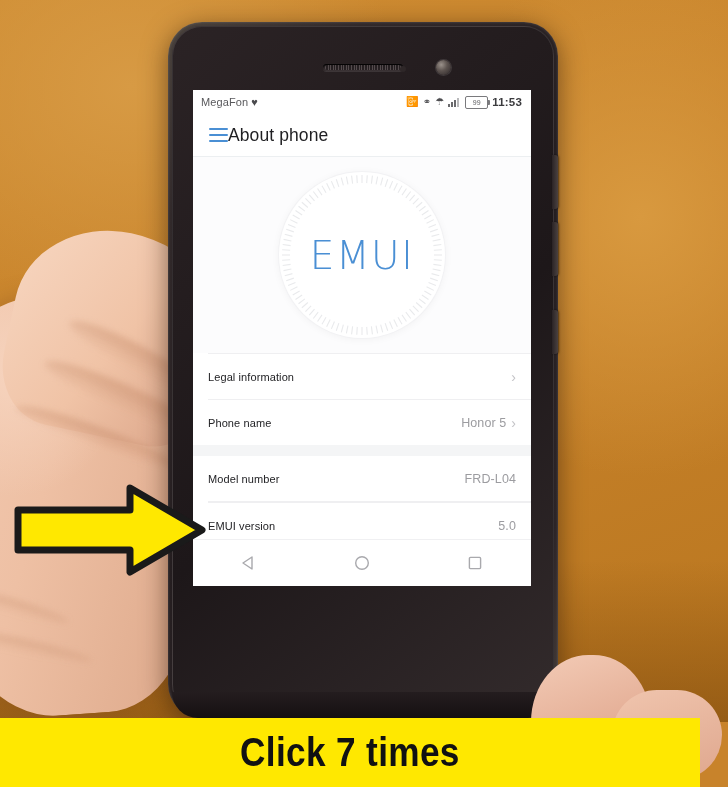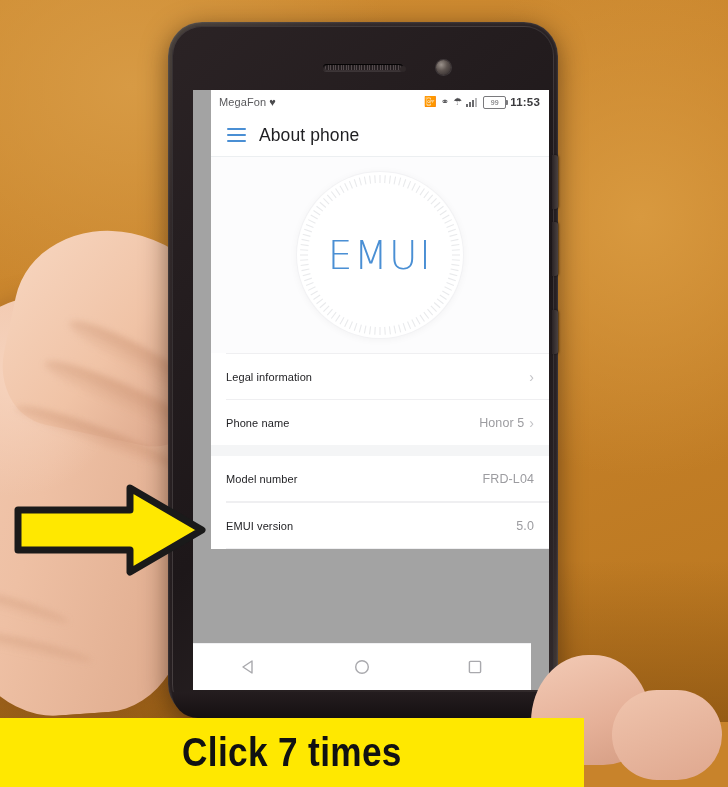--- a/index.html
+++ b/index.html
@@ -110,22 +110,22 @@
   .btn-vol2{top:222px;height:54px;}
   .btn-pwr{top:310px;height:44px;}
   .chin{
     position:absolute;left:172px;top:692px;width:382px;height:26px;
     background:linear-gradient(180deg,#241d1f,#151011);
     border-radius:0 0 30px 30px;
   }
 
   
   .screen{
-    position:absolute;left:193px;top:90px;width:338px;height:600px;
-    background:#a3a3a3;overflow:hidden;padding-left:18px;
+    position:absolute;left:193px;top:90px;width:338px;height:496px;
+    background:#f0abfc;overflow:hidden;
   }
   .statusbar{
     height:24px;display:flex;align-items:center;justify-content:space-between;
     padding:0 9px 0 8px;background:#ffffff;
   }
   .carrier{display:flex;align-items:center;gap:3px;}
   .carrier-name{font-size:11px;color:#59595c;letter-spacing:.1px;}
   .heart{color:#4a4a4d;font-size:11px;line-height:1;}
   .sb-right{display:flex;align-items:center;gap:4px;}
   .sb-icon{color:#4d4d50;font-size:10px;line-height:1;display:inline-block;}
@@ -140,21 +140,21 @@
     width:21px;height:11px;border:1px solid #7a7a7d;border-radius:2px;
     font-size:7px;color:#5e5e61;position:relative;
   }
   .battery::after{
     content:"";position:absolute;right:-3px;top:3px;width:2px;height:5px;
     background:#7a7a7d;border-radius:0 1px 1px 0;
   }
   .clock{font-size:11.5px;color:#3b3b3e;font-weight:600;letter-spacing:.2px;}
 
   .appbar{
-    height:42px;display:flex;align-items:center;gap:13px;padding:0 16px;
+    height:42px;display:flex;align-items:center;padding:0 16px;
     background:#fff;
   }
   .hamburger{width:19px;height:14px;display:flex;flex-direction:column;justify-content:space-between;}
   .hamburger span{display:block;height:2.4px;background:#4a8fd4;border-radius:1px;}
   .appbar-title{font-size:17.5px;color:#1f1f22;letter-spacing:.1px;}
   .appbar-sep{height:1px;background:#eceff1;margin:0;}
 
   .logo-area{
     height:196px;display:flex;align-items:center;justify-content:center;
     background:#fcfcfd;
@@ -196,21 +196,21 @@
     display:flex;align-items:center;justify-content:space-around;
     border-top:1px solid #f0f0f2;
   }
   .nav-ico{color:#a9a9ad;}
 
   
   .arrow{position:absolute;left:12px;top:482px;width:196px;height:96px;}
 
   
   .banner{
-    position:absolute;left:0;top:718px;width:584px;height:69px;
+    position:absolute;left:0;top:718px;width:700px;height:69px;
     background:#ffe800;display:flex;align-items:center;justify-content:center;
   }
   .banner-text{
     font-size:40px;font-weight:bold;color:#111112;letter-spacing:.4px;
     font-family:"Liberation Sans",sans-serif;
     transform:scaleX(.88);
   }
 </style>
 </head>
 <body>

